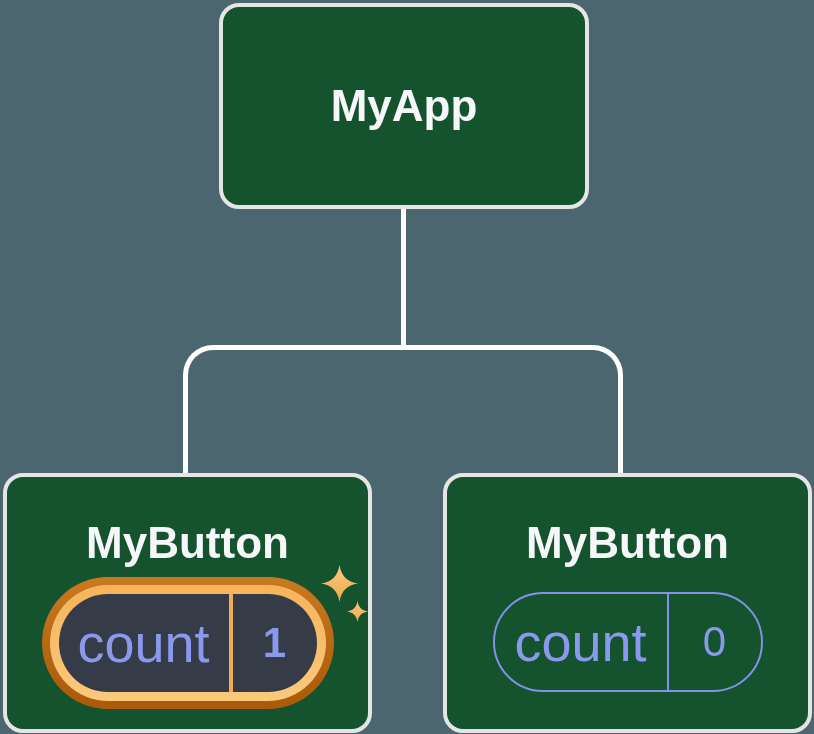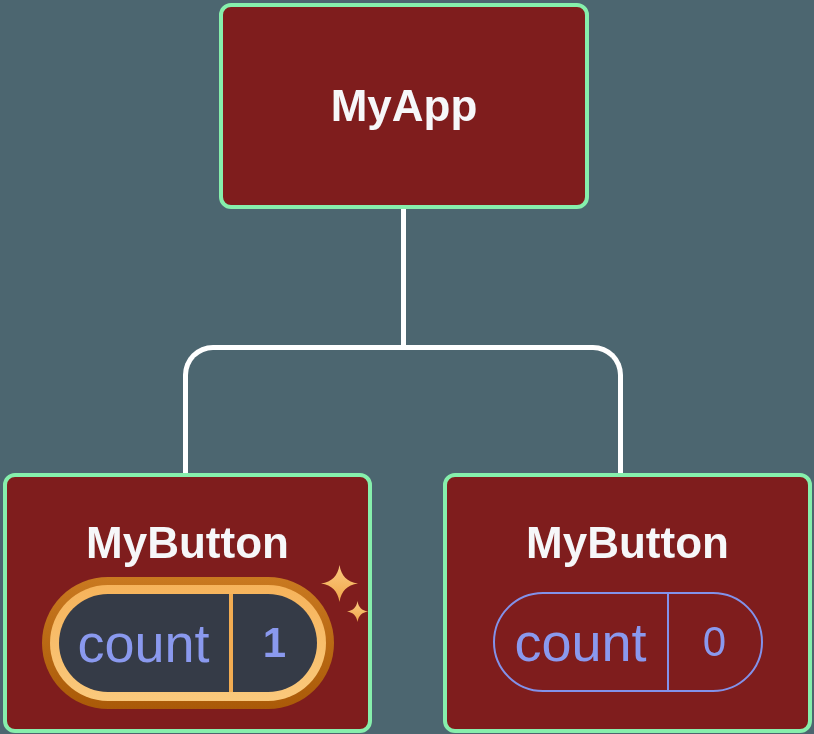--- a/index.html
+++ b/index.html
@@ -5,23 +5,23 @@
   html,body{margin:0;padding:0;}
   .canvas{
     position:relative;
     width:814px;height:734px;
     background:#4C6670;
     overflow:hidden;
     font-family:"Liberation Sans", sans-serif;
   }
   .node{
     position:absolute;
-    background:#7f1d1d;
-    border:4px solid #86efac;
-    border-radius:12px;
+    background:#14532d;
+    border:4px solid #e5e5e5;
+    border-radius:20px;
     box-sizing:border-box;
   }
   .node-root{
     left:219px;top:3px;width:370px;height:206px;
     display:flex;align-items:center;justify-content:center;
   }
   .node-child{top:473px;width:369px;height:260px;padding-left:40px;}
   .node-child-left{left:3px;}
   .node-child-right{left:443px;}
   .node-title{

